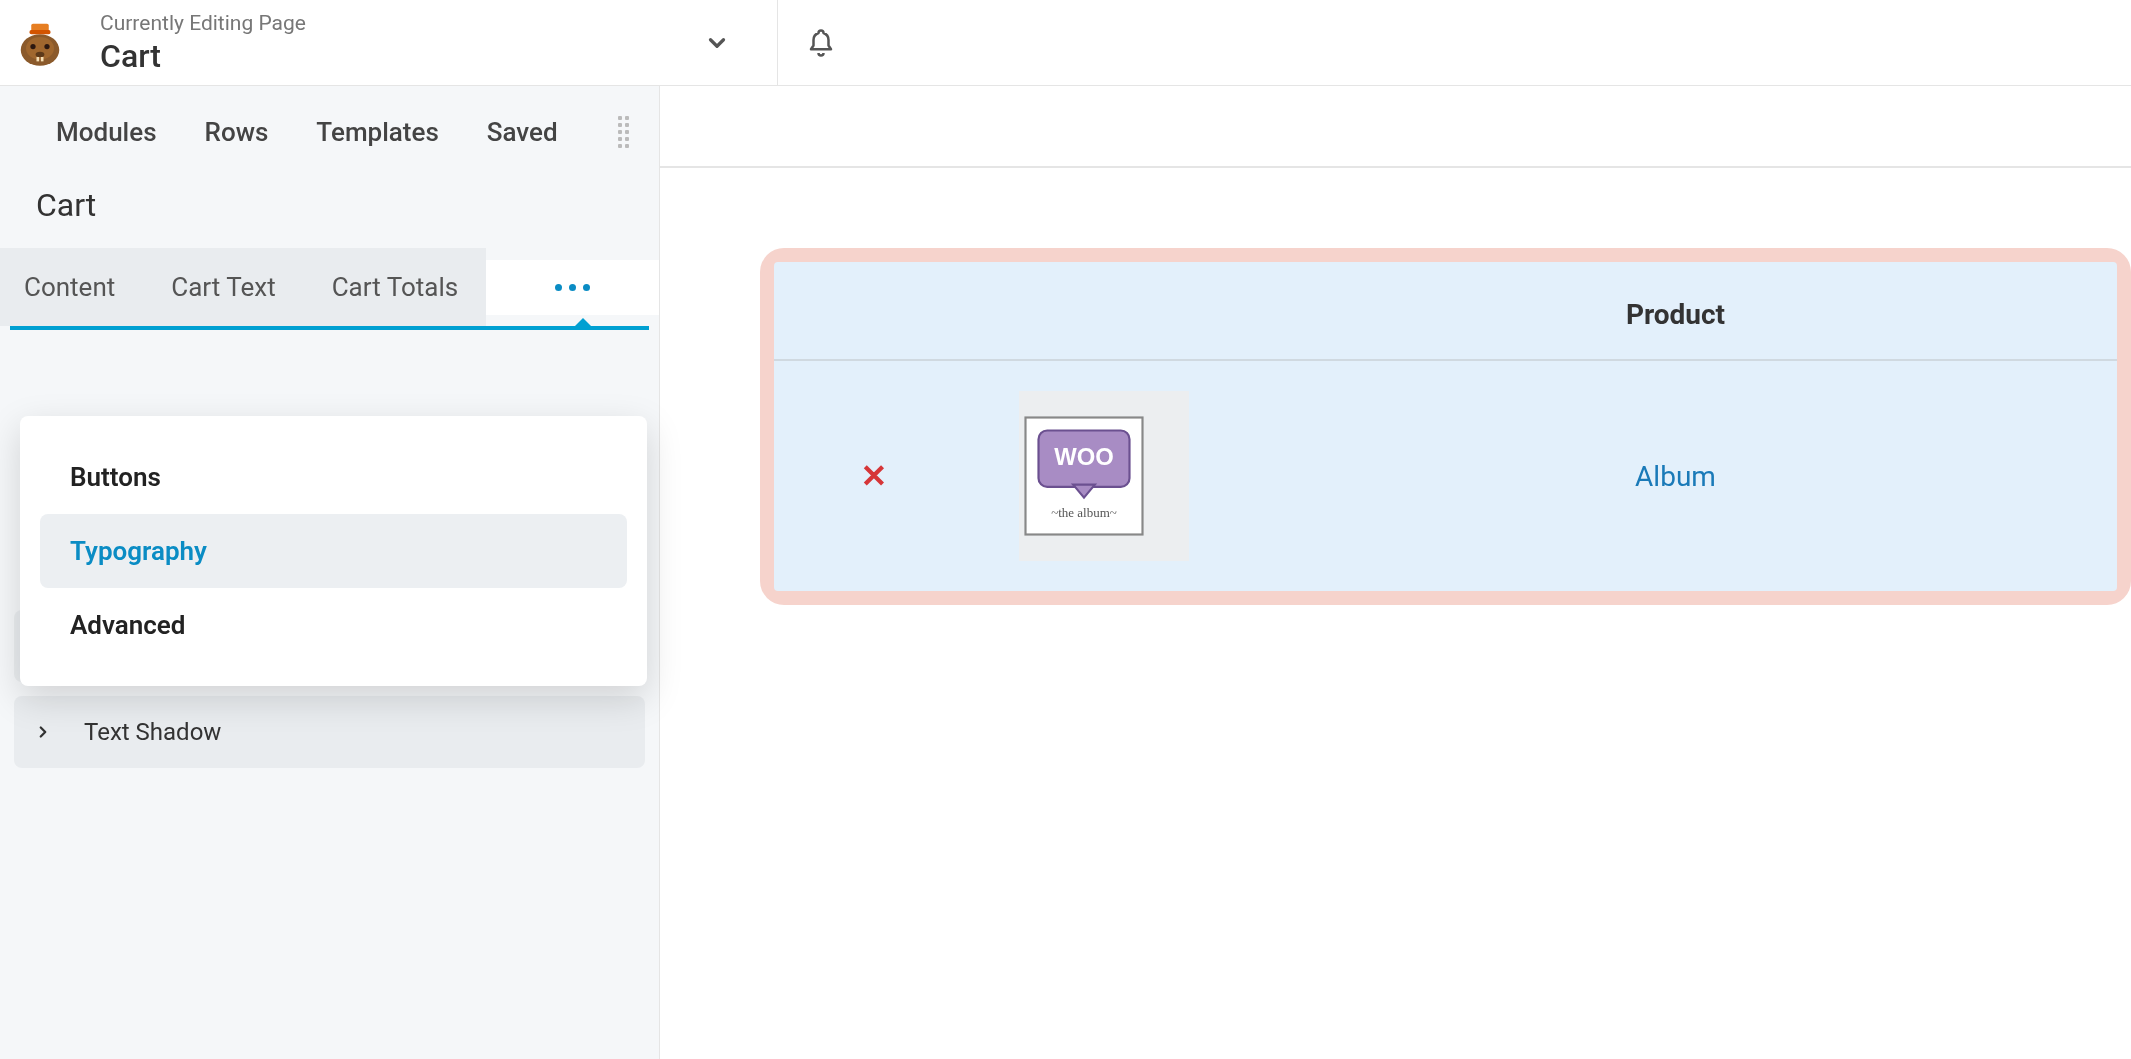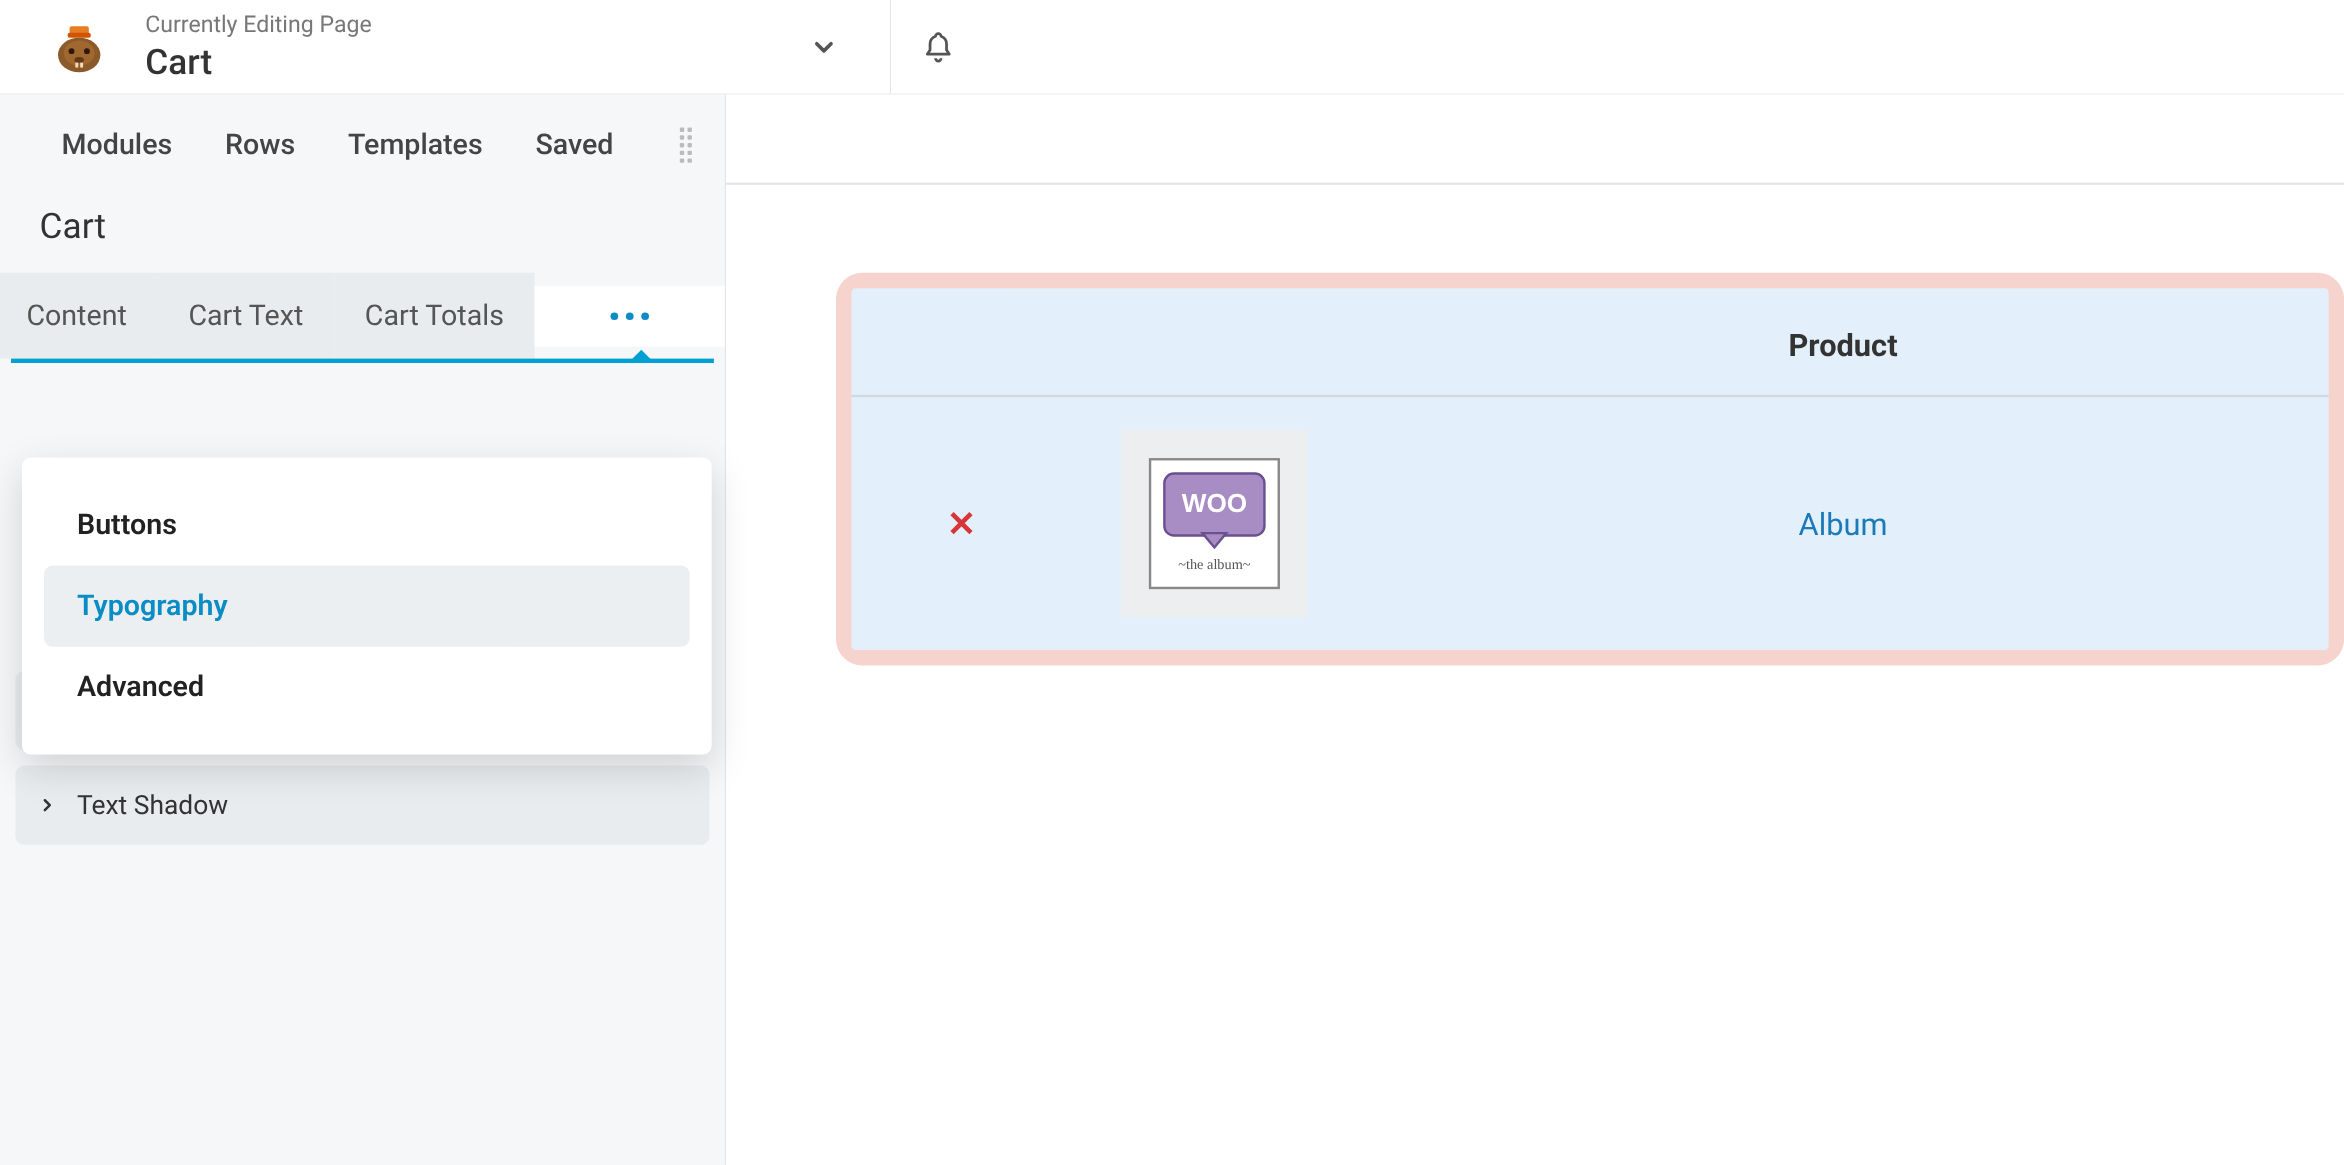--- a/index.html
+++ b/index.html
@@ -7,21 +7,20 @@
       font-family: -apple-system, BlinkMacSystemFont, "Segoe UI", Roboto, Helvetica, Arial, sans-serif;
       background: #fff;
       color: #333;
       overflow: hidden;
     }
     .topbar {
       display: flex;
       align-items: center;
       height: 86px;
       border-bottom: 1px solid #e5e5e5;
-      padding-left: 32px;
     }
     .topbar-left {
       display: flex;
       align-items: center;
       padding: 0 20px 0 10px;
       width: 778px;
       height: 100%;
       border-right: 1px solid #e5e5e5;
       position: relative;
     }
@@ -188,21 +187,21 @@
 
     .accordion {
       padding: 10px 14px;
     }
     .accordion-item {
       background: #e9ecef;
       border-radius: 8px;
       padding: 22px 20px;
       display: flex;
       align-items: center;
-      gap: 18px;
+      gap: 32px;
       margin-bottom: 14px;
       cursor: pointer;
     }
     .accordion-item .label {
       font-size: 24px;
       color: #333;
     }
     .accordion-spacer {
       height: 270px;
     }
@@ -268,21 +267,21 @@
       width: 300px;
       display: flex;
       justify-content: center;
     }
     .album-thumb {
       width: 170px;
       height: 170px;
       background: #eceef0;
       display: flex;
       align-items: center;
-      justify-content: center;
+      justify-content: flex-start;
     }
     .product-link-cell {
       flex: 1;
       text-align: center;
     }
     .product-link {
       font-size: 28px;
       color: #1a7ab8;
       cursor: pointer;
     }

